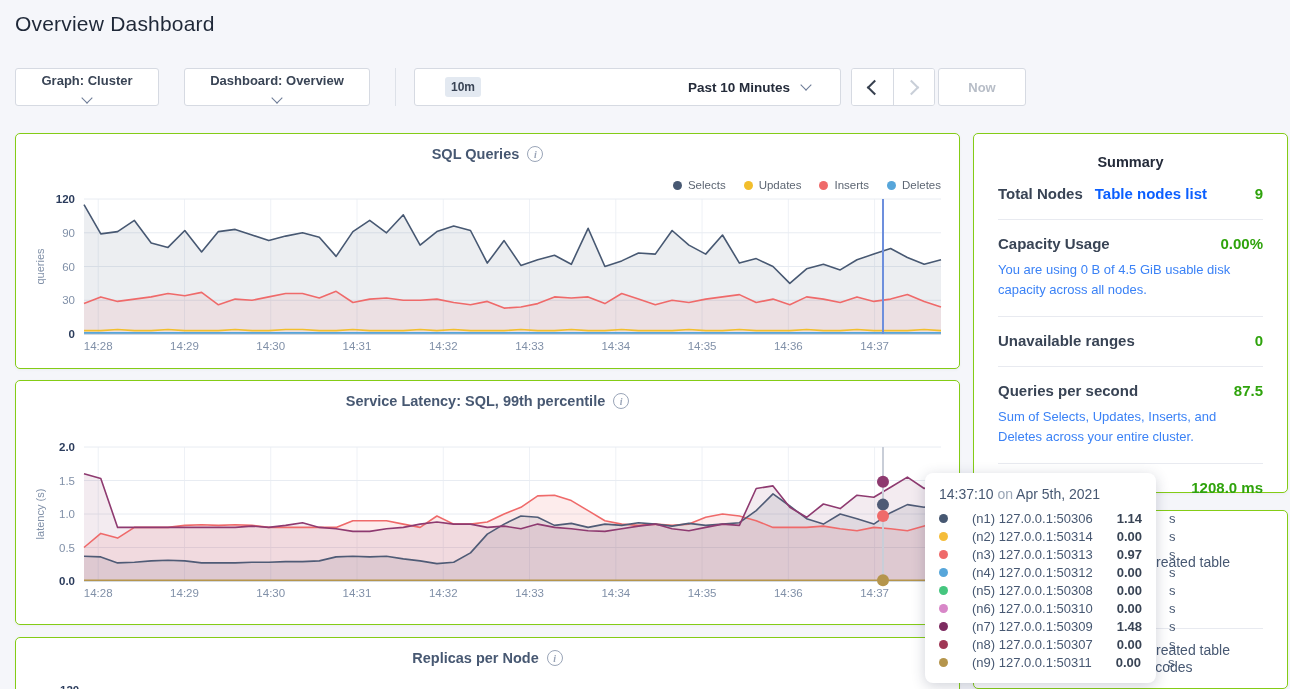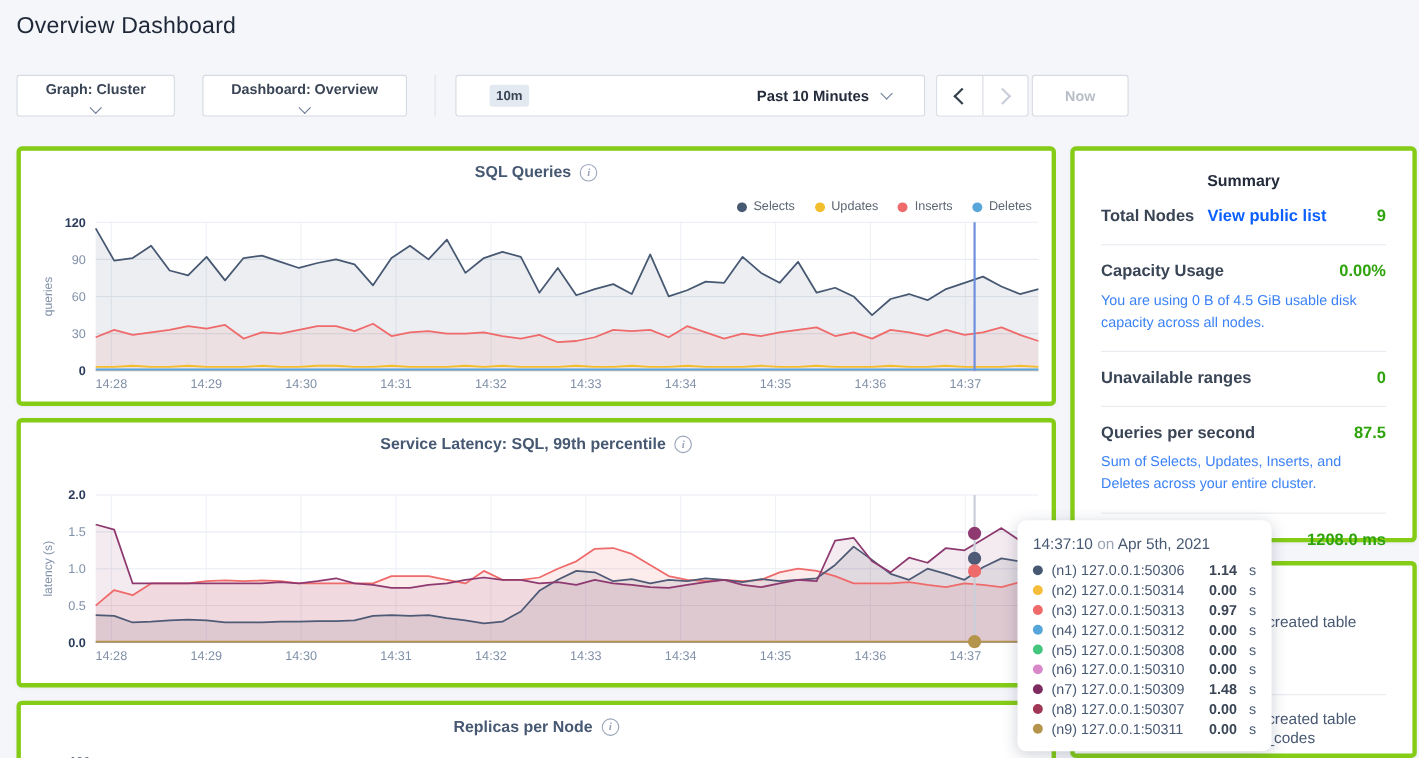--- a/index.html
+++ b/index.html
@@ -15,21 +15,21 @@
   .timesel{left:414px;width:427px;gap:12px;padding:0 30px;}
   .badge{background:#e3e9f1;border-radius:3px;padding:3px 6px;font-size:12px;font-weight:700;color:#394455;}
   .tlabel{font-weight:700;font-size:13.5px;color:#242b3a;flex:1;text-align:right;}
   .arrows{left:851px;width:84px;overflow:hidden;padding:0;}
   .arrows .abtn{flex:1;height:100%;background:#fff;border:none;display:flex;align-items:center;justify-content:center;cursor:pointer;}
   .arrows .abtn + .abtn{border-left:1px solid #d6dae2;}
   .chevL{width:9px;height:9px;border-left:2.2px solid #37404f;border-bottom:2.2px solid #37404f;transform:rotate(45deg);margin-left:4px;display:inline-block;}
   .chevR{width:9px;height:9px;border-right:2.2px solid #c9cfd8;border-bottom:2.2px solid #c9cfd8;transform:rotate(-45deg);margin-right:4px;display:inline-block;}
   .nowbtn{left:938px;width:88px;justify-content:center;font-weight:700;font-size:13px;color:#b7bdc7;cursor:default;}
   
-  .card{position:absolute;background:#fff;border:4px solid #84cc16;border-radius:5px;box-shadow:0 1px 3px rgba(60,70,100,.05);box-sizing:border-box;}
+  .card{position:absolute;background:#fff;border:1px solid #84cc16;border-radius:5px;box-shadow:0 1px 3px rgba(60,70,100,.05);box-sizing:border-box;}
   #card-sql{left:15px;top:133px;width:945px;height:236px;}
   #card-latency{left:15px;top:380px;width:945px;height:245px;}
   #card-replicas{left:15px;top:637px;width:945px;height:80px;}
   #card-summary{left:973px;top:133px;width:315px;height:360px;}
   #card-events{left:973px;top:510px;width:315px;height:179px;}
   .chart-title{position:absolute;top:12px;left:0;right:0;display:flex;justify-content:center;align-items:center;gap:8px;font-weight:700;font-size:14.5px;color:#475872;}
   .info{width:16px;height:16px;border:1px solid #9aa5b8;border-radius:50%;color:#9aa5b8;font-size:10px;display:flex;align-items:center;justify-content:center;font-family:"Liberation Serif",serif;font-style:italic;box-sizing:border-box;cursor:pointer;}
   .legend{position:absolute;top:45px;right:18px;display:flex;gap:18px;}
   .legend-item{display:flex;align-items:center;gap:6px;font-size:11.5px;color:#5d6673;cursor:pointer;}
   .ldot{width:9px;height:9px;border-radius:50%;display:inline-block;}
@@ -47,21 +47,21 @@
   
   .ev-title{position:absolute;left:16px;top:16px;font-weight:700;font-size:16px;color:#394455;}
   .ev-msg{position:absolute;left:24px;width:267px;font-size:14px;color:#475872;line-height:17px;word-wrap:break-word;}
   #ev1{top:43px;}
   #ev2{top:131px;}
   .ev-div{position:absolute;left:24px;right:24px;top:117px;height:1px;background:#e8eaf0;}
   
   .tooltip{position:absolute;left:925px;top:473px;width:231px;background:#fff;border-radius:8px;box-shadow:0 3px 14px rgba(40,50,80,.22);padding:13px 14px 12px;z-index:40;box-sizing:border-box;}
   .tt-title{font-size:14px;color:#475872;margin-bottom:7px;}
   .tt-on{color:#9aa5b5;}
-  .tt-row{display:flex;align-items:center;gap:8px;height:18px;font-size:13px;color:#475872;}
+  .tt-row{display:flex;align-items:center;gap:24px;height:18px;font-size:13px;color:#475872;}
   .tt-dot{width:9px;height:9px;border-radius:50%;flex:0 0 auto;}
   .tt-node{flex:1;white-space:nowrap;}
   .tt-val{font-weight:700;color:#394455;}
   .tt-unit{font-weight:400;margin-left:3px;color:#475872;}
   .rep-ylabel{position:absolute;left:44px;top:46px;font-weight:700;font-size:11.5px;color:#2b3c5c;}
 </style>
 </head>
 <body>
 
 <div class="page">
@@ -216,21 +216,21 @@
     </div>
     <div class="rep-ylabel">120</div>
   </section>
 
   <aside class="card" id="card-summary">
     <div class="sum-title">Summary</div>
     <div class="sum-row">
       <div class="sum-head">
         <span class="sum-left">
           <span>Total Nodes</span>
-          <span class="sum-link">View public list</span>
+          <span class="sum-link">Table nodes list</span>
         </span>
         <span class="sum-val">9</span>
       </div>
     </div>
     <div class="sum-row">
       <div class="sum-head">
         <span>Capacity Usage</span>
         <span class="sum-val">0.00%</span>
       </div>
       <div class="sum-desc">You are using 0 B of 4.5 GiB usable disk capacity across all nodes.</div>

